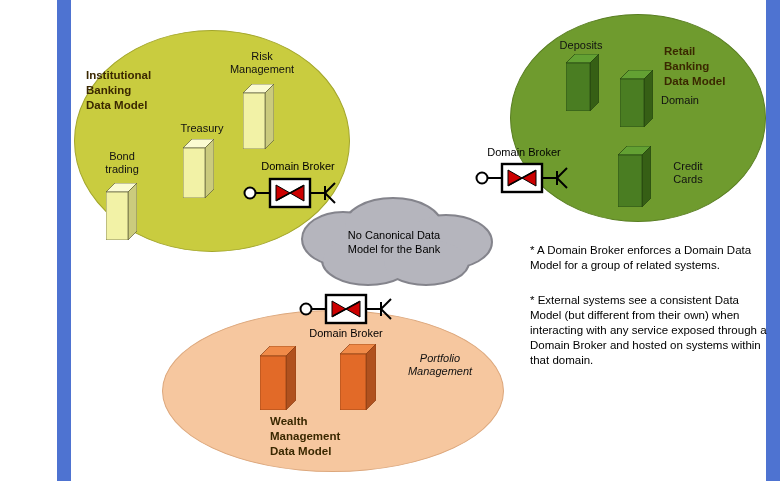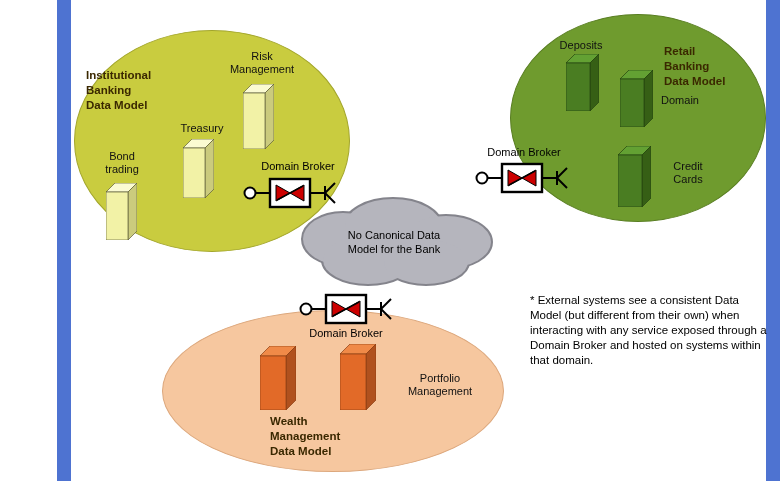--- a/index.html
+++ b/index.html
@@ -186,22 +186,23 @@
     </svg>
   </div>
 
   <div class="bar bar-orange" style="left:340px; top:344px;">
     <svg viewBox="0 0 36 66" width="36" height="66">
       <polygon class="t" points="0,10 10,0 36,0 26,10"></polygon>
       <polygon class="s" points="26,10 36,0 36,56 26,66"></polygon>
       <polygon class="f" points="0,10 26,10 26,66 0,66"></polygon>
     </svg>
   </div>
-  <div class="lbl" style="left:398px; top:372px; width:84px;">Portfolio
+  <div class="lbl" style="left:398px; top:352px; width:84px;font-style:italic;">Portfolio
 Management</div>
 
   <div class="ttl" style="left:270px; top:414px; width:126px;">Wealth
 Management
 Data Model</div>
 
+  <div class="note note-0">* A Domain Broker enforces a Domain Data Model for a group of related systems.</div>
   <div class="note note-1">* External systems see a consistent Data Model (but different from their own) when interacting with any service exposed through a Domain Broker and hosted on systems within that domain.</div>
 
 </div>
 
 </body></html>

